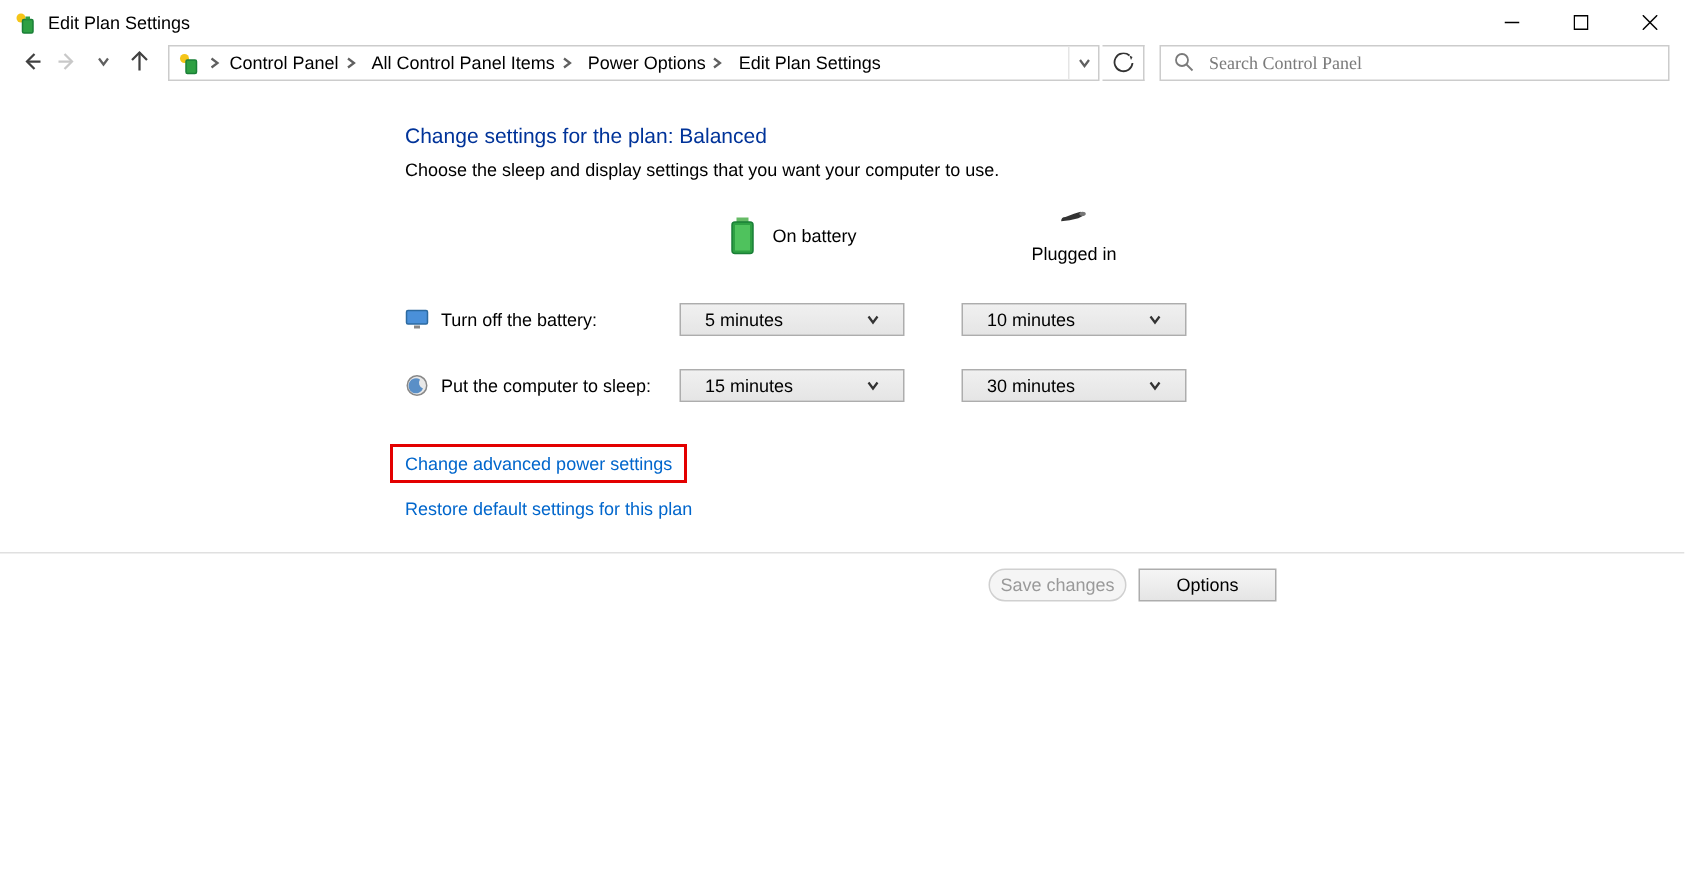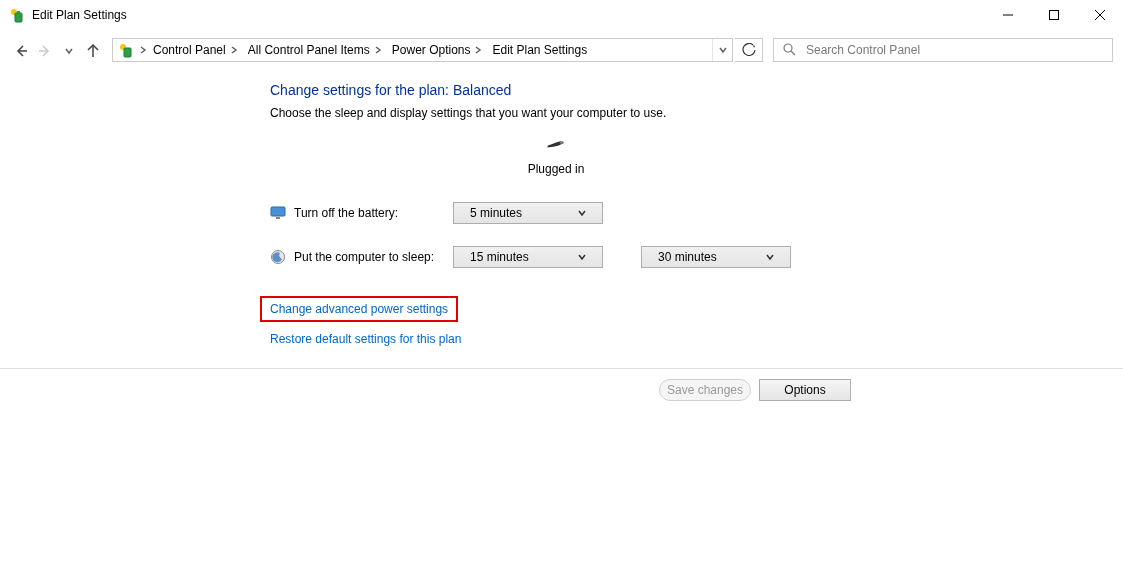--- a/index.html
+++ b/index.html
@@ -29,21 +29,21 @@
   .winbtn {
     width: 46px; height: 30px;
     display: flex; align-items: center; justify-content: center;
   }
   .winbtn svg { stroke: #000; stroke-width: 1; fill: none; }
 
   
   .navbar {
     height: 32px;
     display: flex;
-    align-items: flex-end;
+    align-items: flex-start;
     padding: 0 10px;
     gap: 2px;
   }
   .navbtn {
     width: 22px; height: 22px;
     display: flex; align-items: center; justify-content: center;
     color: #606060;
   }
   .navbtn.disabled { color: #bdbdbd; }
   .addrbox {
@@ -86,21 +86,21 @@
     border: 1px solid #cccccc;
     margin-left: 8px;
     display: flex;
     align-items: center;
     padding: 0 8px;
     color: #7a7a7a;
   }
   .search-input {
     border: none; outline: none;
     flex: 1;
-    font-family: Liberation Sans, sans-serif; font-size: 12px;
+    font-family: Liberation Serif, serif; font-size: 12px;
     background: transparent;
     color: #000;
   }
   .search-input::placeholder { color: #7a7a7a; }
 
   
   .content {
     padding: 20px 0 0 270px;
   }
   .page-title {
@@ -299,20 +299,30 @@
 </div>
 
 <div class="content">
   <div class="page-title">Change settings for the plan: Balanced</div>
   <div class="page-subtitle">Choose the sleep and display settings that you want your computer to use.</div>
 
   <div class="grid">
 
     <div class="gridrow row-header">
       <div class="colA"></div>
+      <div class="colB">
+        <span class="ico-big">
+          <svg viewBox="0 0 20 28">
+              <rect x="6" y="2" width="8" height="3" fill="#6b6"></rect>
+              <rect x="3" y="5" width="14" height="21" rx="2" fill="#2ea043" stroke="#1a7f37"></rect>
+              <rect x="5" y="7" width="10" height="17" fill="#4fc25d"></rect>
+            </svg>
+        </span>
+        <span>On battery</span>
+      </div>
       <div class="colgap"></div>
       <div class="colC">
         <span class="ico-big" style="height:14px;">
           <svg viewBox="0 0 28 14">
               <path d="M2 12 Q2 8 6 8 L14 5 L20 3 L24 6 L18 9 L10 11 Z" fill="#333"></path>
               <ellipse cx="22" cy="5" rx="3" ry="2" fill="#777"></ellipse>
             </svg>
         </span>
         <span>Plugged in</span>
       </div>
@@ -330,20 +340,28 @@
       </div>
       <div class="colB">
         <div class="select">
           <span>5 minutes</span>
           <span class="chev"><svg class="chevsvg" viewBox="0 0 8 8" fill="none" stroke="#333" stroke-width="1.5">
                 <path d="M1 2 L4 6 L7 2"></path>
               </svg></span>
         </div>
       </div>
       <div class="colgap"></div>
+      <div class="colC">
+        <div class="select">
+          <span>10 minutes</span>
+          <span class="chev"><svg class="chevsvg" viewBox="0 0 8 8" fill="none" stroke="#333" stroke-width="1.5">
+                <path d="M1 2 L4 6 L7 2"></path>
+              </svg></span>
+        </div>
+      </div>
     </div>
 
     <div class="gridrow">
       <div class="colA">
         <span class="ico">
           <svg viewBox="0 0 16 16">
               <circle cx="8" cy="8" r="6.5" fill="#e8e8e8" stroke="#888"></circle>
               <path d="M10 4 A5 5 0 1 0 12 10 A4 4 0 0 1 10 4" fill="#5a8fc7"></path>
             </svg>
         </span>

